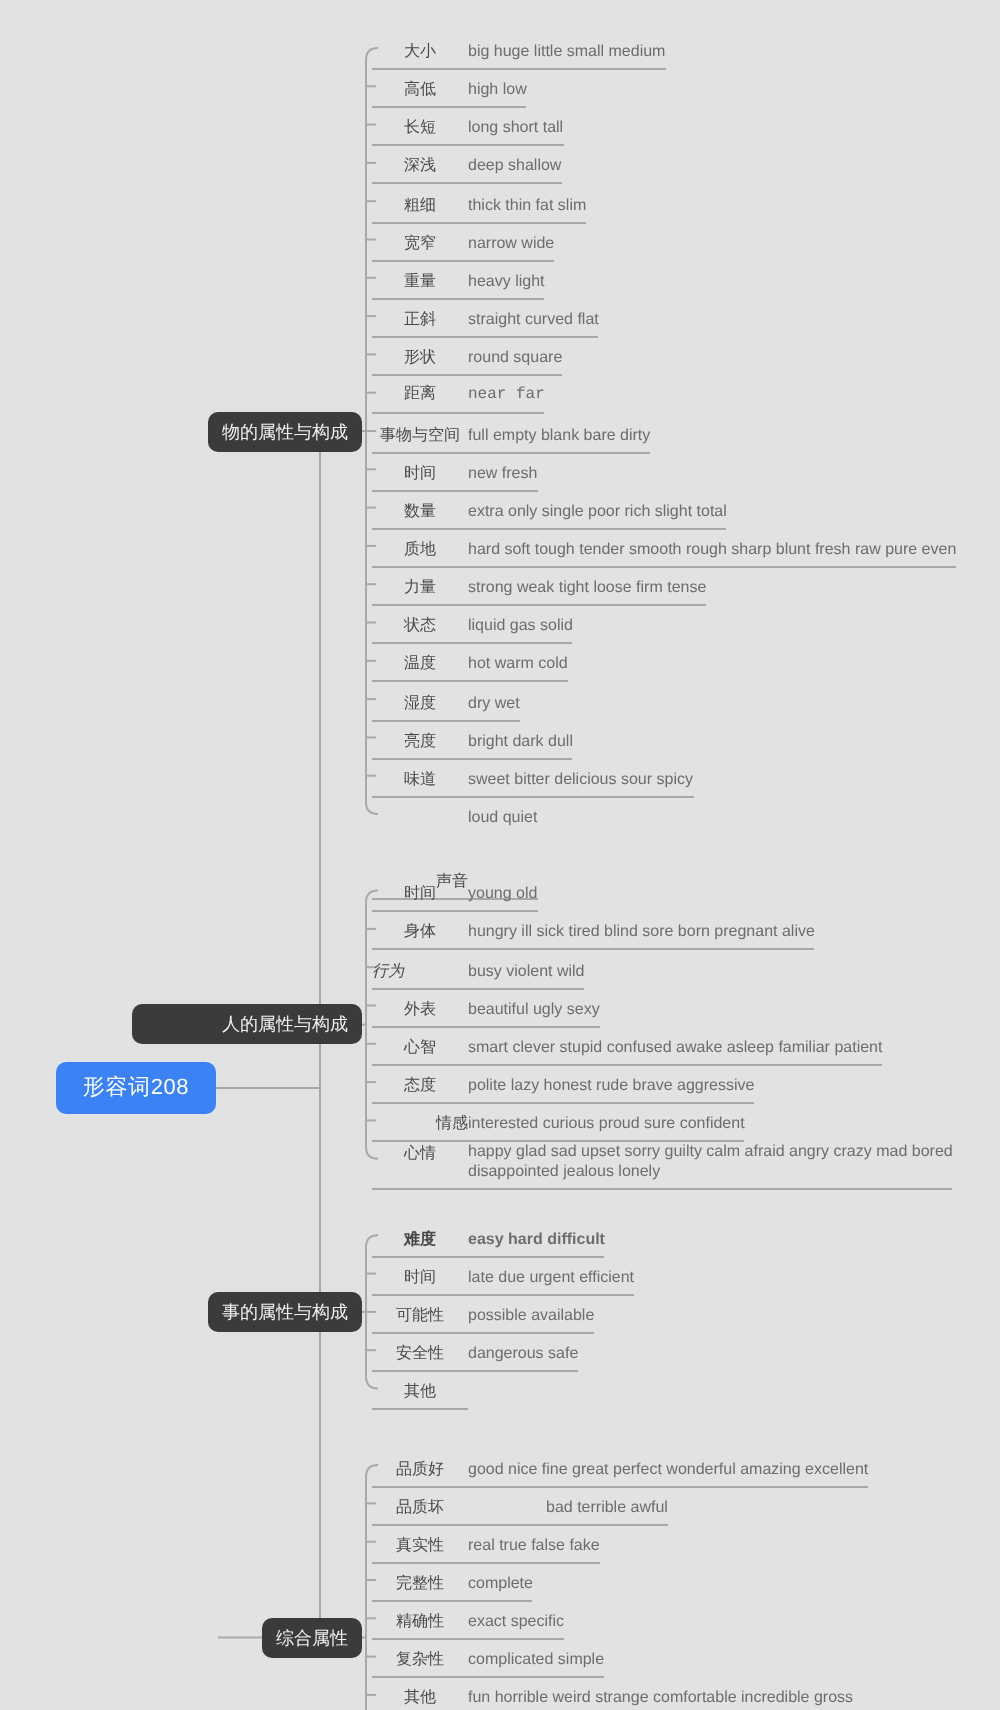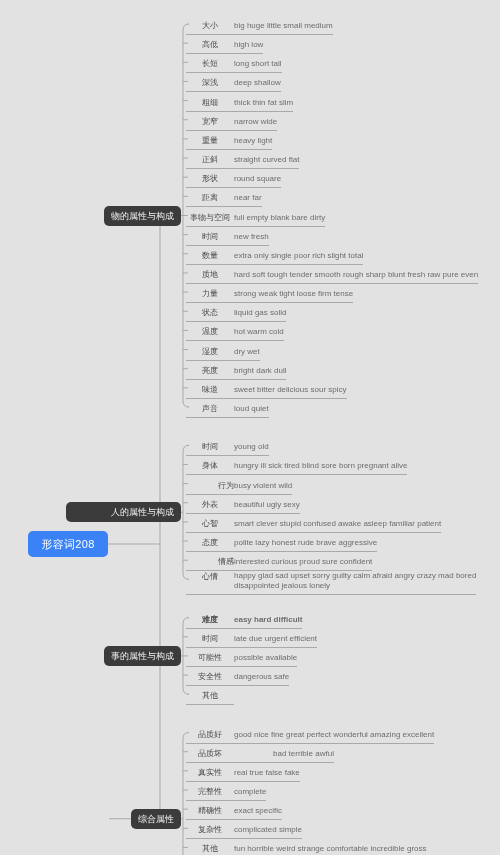--- a/index.html
+++ b/index.html
@@ -188,21 +188,21 @@
         <span class="leaf-words">heavy light</span>
       </div>
       <div class="leaf" style="left: 186px; top: 151.05px;">
         <span class="leaf-label" style="width: 48px; text-align: center;">正斜</span>
         <span class="leaf-words">straight curved flat</span>
       </div>
       <div class="leaf" style="left: 186px; top: 170.2px;">
         <span class="leaf-label" style="width: 48px; text-align: center;">形状</span>
         <span class="leaf-words">round square</span>
       </div>
-      <div class="leaf" style="left: 186px; top: 189.35px;">
+      <div class="leaf" style="left: 186px; top: 189.35px; font-family: Liberation Mono, monospace;">
         <span class="leaf-label" style="width: 48px; text-align: center;">距离</span>
         <span class="leaf-words">near far</span>
       </div>
       <div class="leaf" style="left: 186px; top: 208.5px;">
         <span class="leaf-label" style="width: 48px; text-align: center;">事物与空间</span>
         <span class="leaf-words">full empty blank bare dirty</span>
       </div>
       <div class="leaf" style="left: 186px; top: 227.65px;">
         <span class="leaf-label" style="width: 48px; text-align: center;">时间</span>
         <span class="leaf-words">new fresh</span>
@@ -233,33 +233,33 @@
       </div>
       <div class="leaf" style="left: 186px; top: 361.7px;">
         <span class="leaf-label" style="width: 48px; text-align: center;">亮度</span>
         <span class="leaf-words">bright dark dull</span>
       </div>
       <div class="leaf" style="left: 186px; top: 380.85px;">
         <span class="leaf-label" style="width: 48px; text-align: center;">味道</span>
         <span class="leaf-words">sweet bitter delicious sour spicy</span>
       </div>
       <div class="leaf" style="left: 186px; top: 400px;">
-        <span class="leaf-label" style="width: 48px; text-align: center;">声音</span>
+        <span class="leaf-label" style="width: 48px; text-align: right; margin-top: 32px;">声音</span>
         <span class="leaf-words">loud quiet</span>
       </div>
       <div class="leaf" style="left: 186px; top: 438.3px;">
         <span class="leaf-label" style="width: 48px; text-align: center;">时间</span>
         <span class="leaf-words">young old</span>
       </div>
       <div class="leaf" style="left: 186px; top: 457.45px;">
         <span class="leaf-label" style="width: 48px; text-align: center;">身体</span>
         <span class="leaf-words">hungry ill sick tired blind sore born pregnant alive</span>
       </div>
       <div class="leaf" style="left: 186px; top: 476.6px;">
-        <span class="leaf-label" style="width: 48px; text-align: right;">行为</span>
+        <span class="leaf-label" style="width: 48px; text-align: left; font-style: italic;">行为</span>
         <span class="leaf-words">busy violent wild</span>
       </div>
       <div class="leaf" style="left: 186px; top: 495.75px;">
         <span class="leaf-label" style="width: 48px; text-align: center;">外表</span>
         <span class="leaf-words">beautiful ugly sexy</span>
       </div>
       <div class="leaf" style="left: 186px; top: 514.9px;">
         <span class="leaf-label" style="width: 48px; text-align: center;">心智</span>
         <span class="leaf-words">smart clever stupid confused awake asleep familiar patient</span>
       </div>

